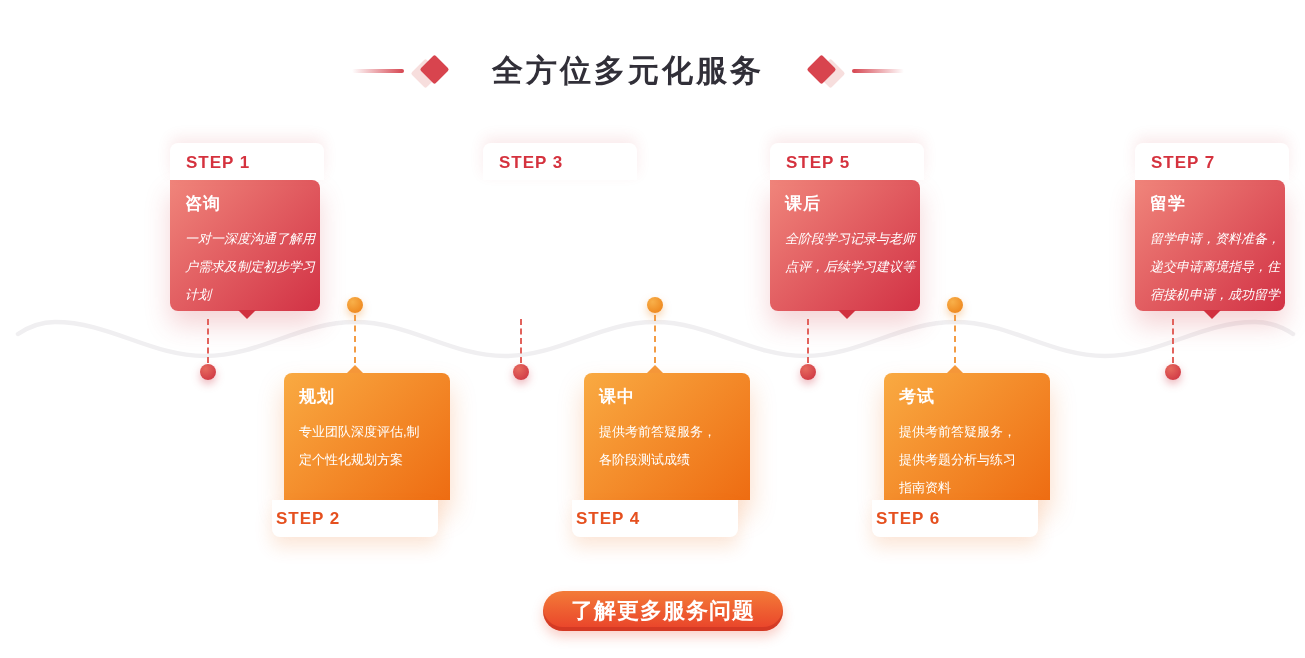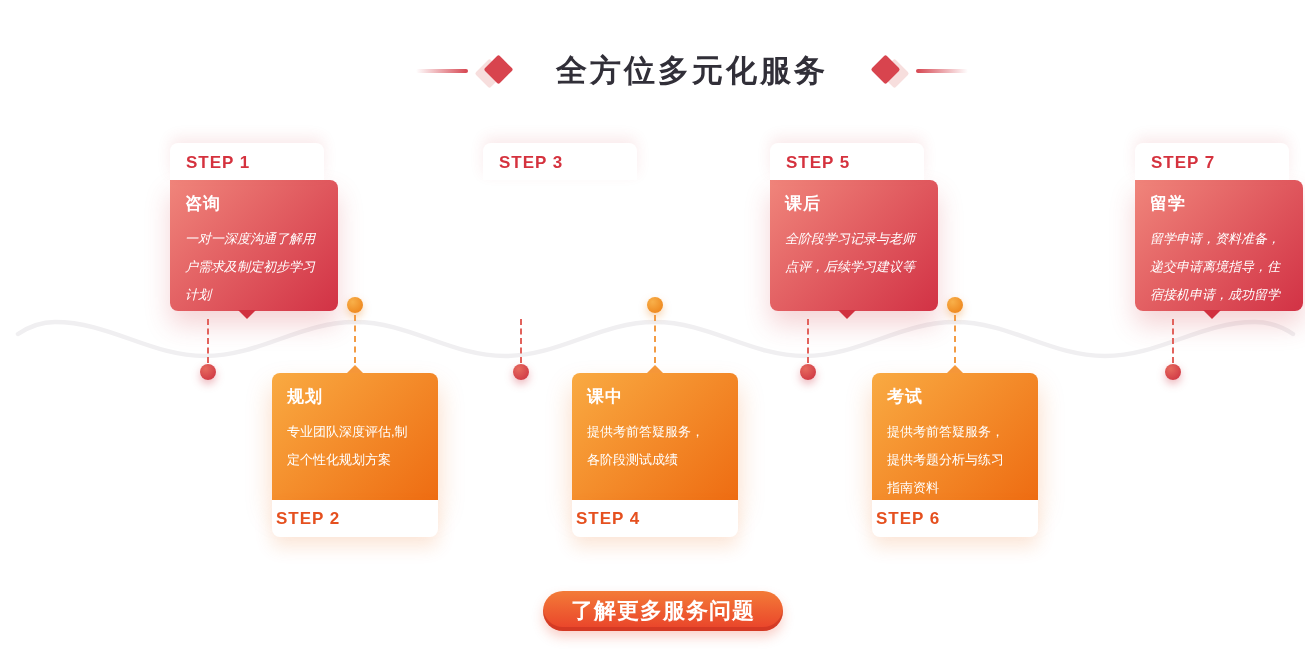--- a/index.html
+++ b/index.html
@@ -1,21 +1,21 @@
 <!DOCTYPE html>
 <html><head>
 <meta charset="utf-8">
 <style>
   * { margin:0; padding:0; box-sizing:border-box; }
   html,body { background:#ffffff; }
   body { font-family:"Liberation Sans","DejaVu Sans",sans-serif; }
   .stage { position:relative; width:1305px; height:658px; background:#fff; overflow:hidden; }
 
   
-  .title-row { position:absolute; top:50px; left:692px; transform:translateX(-50%);
+  .title-row { position:absolute; top:50px; left:628px; transform:translateX(-50%);
                display:flex; align-items:center; gap:44px; }
   .deco { display:flex; align-items:center; gap:10px; }
   .deco-line { width:52px; height:4px; border-radius:2px; }
   .deco-line.l { background:linear-gradient(90deg, rgba(214,69,80,0), #D64550); }
   .deco-line.r { background:linear-gradient(270deg, rgba(214,69,80,0), #D64550); }
   .diamonds { position:relative; width:34px; height:34px; }
   .dm { position:absolute; width:21px; height:21px; transform:rotate(45deg); border-radius:2px; }
   .dm.pink { background:#F7DEDD; }
   .dm.red  { background:#D8444E; }
   .diamonds.left  .pink { left:1px;  top:9px; }
@@ -32,21 +32,21 @@
   .card-title { font-size:17px; font-weight:700; color:#fff; letter-spacing:1px; }
   .card-desc  { font-size:13px; color:#fff; line-height:28px; margin-top:10px;
                 overflow-wrap:break-word; }
 
   
   .tcard { top:143px;padding-left:39px; }
   .tcard .head { width:154px; height:37px; background:#fff; border-radius:8px 8px 0 0;
                  box-shadow:0 -6px 14px rgba(210,60,70,0.10);
                  font-size:17px; font-weight:800; color:#D5323E; letter-spacing:1px;
                  line-height:39px; padding-left:16px; position:relative; z-index:2; }
-  .tcard .body { position:relative; width:168px; height:131px; padding:12px 15px;
+  .tcard .body { position:relative; width:150px; height:131px; padding:12px 15px;
                  background:linear-gradient(135deg,#F0857B 0%,#D23245 100%);
                  border-radius:0 8px 8px 8px;
                  box-shadow:0 14px 26px rgba(210,60,70,0.22); }
   .tcard .card-desc { width:136px;font-style:italic; }
   .notch-down { position:absolute; left:68px; bottom:-8px; width:0; height:0;
                 border-left:9px solid transparent; border-right:9px solid transparent;
                 border-top:9px solid #D1303F; }
   .dash { position:absolute; width:0; border-left:2px dashed #E2625C; }
   .tcard .dash { left:76px; top:176px; height:44px; }
   .dot { position:absolute; width:16px; height:16px; border-radius:50%; }
@@ -54,21 +54,21 @@
              box-shadow:0 4px 8px rgba(203,46,63,0.35); }
 
   
   .bcard { top:297px; }
   .dot.orange { left:75px; top:0; background:radial-gradient(circle at 35% 30%,#F8B04A,#EC7D12);
                 box-shadow:0 4px 8px rgba(236,125,18,0.35); }
   .bcard .dash { left:82px; top:18px; height:48px; border-left-color:#F29B44; }
   .notch-up { position:absolute; left:74px; top:68px; width:0; height:0;
               border-left:9px solid transparent; border-right:9px solid transparent;
               border-bottom:9px solid #F6993B; }
-  .bcard .body { position:absolute; top:76px; left:0; width:166px; height:127px; padding:12px 15px;
+  .bcard .body { position:absolute; top:76px; left:12px; width:166px; height:127px; padding:12px 15px;
                  background:linear-gradient(135deg,#F9AA42 0%,#EE6C12 100%);
                  border-radius:8px 8px 0 0;
                  box-shadow:0 14px 26px rgba(238,108,18,0.25); }
   .bcard .card-desc { width:128px; }
   .bcard .foot { position:absolute; top:203px; left:0; width:166px; height:37px; background:#fff;
                  border-radius:0 0 8px 8px; box-shadow:0 10px 18px rgba(238,108,18,0.16);
                  font-size:17px; font-weight:800; color:#E5501F; letter-spacing:1px;
                  line-height:38px; padding-left:4px; }
 
   

